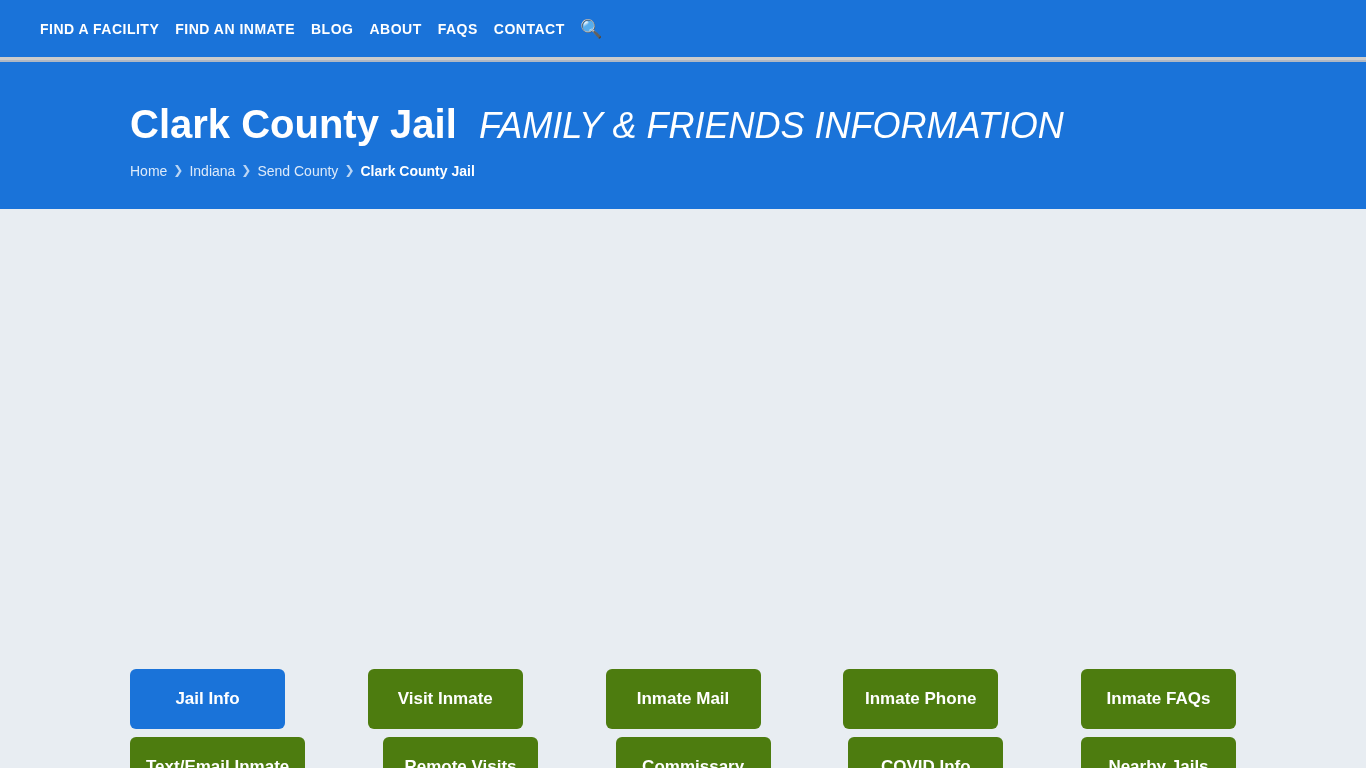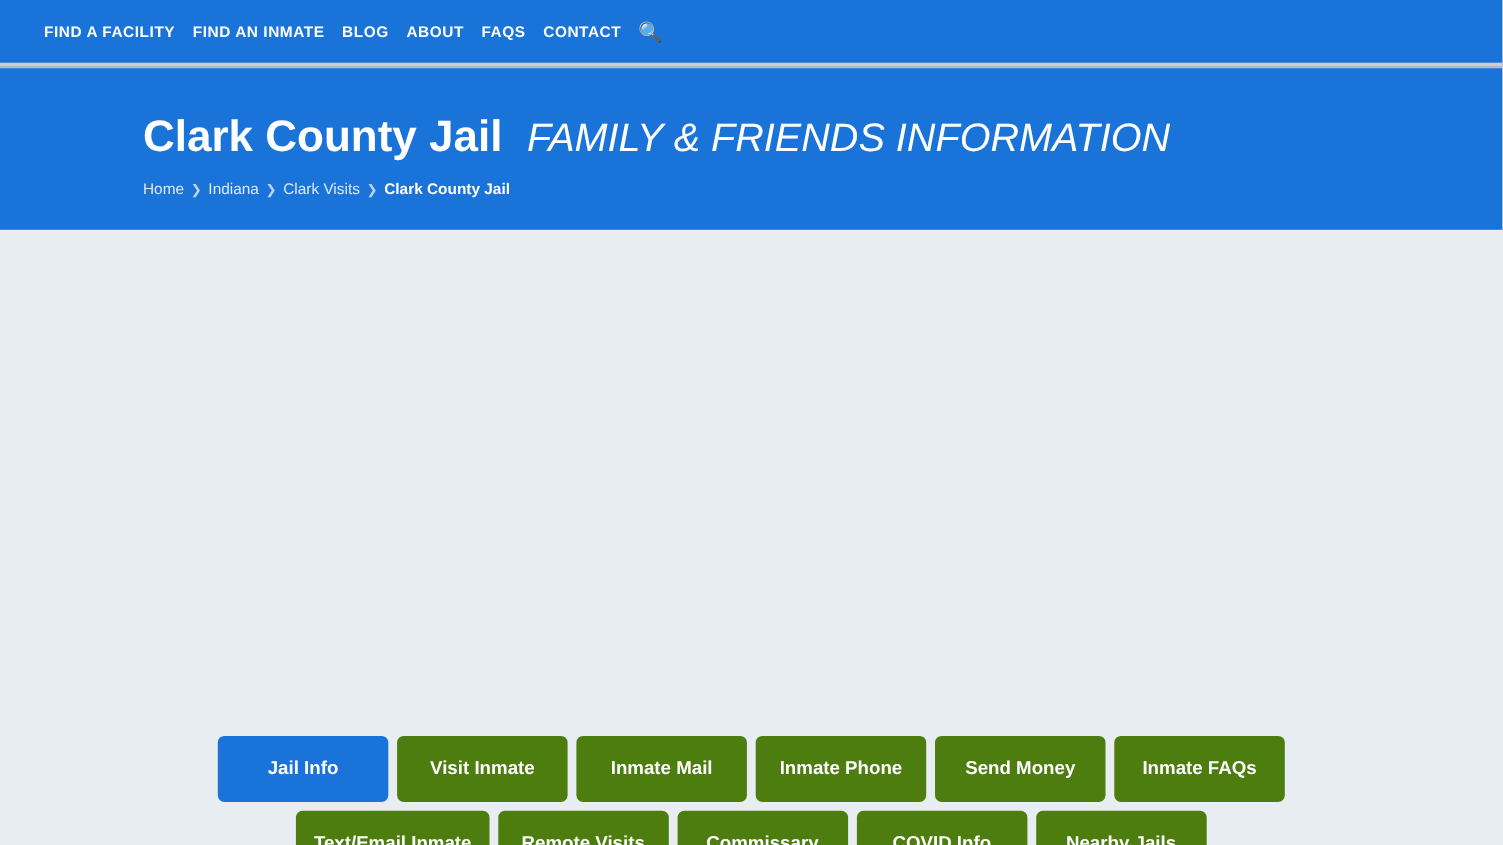--- a/index.html
+++ b/index.html
@@ -75,21 +75,21 @@
     }
 
     .hero-title .subtitle {
       font-style: italic;
       font-weight: 400;
       font-size: 36px;
     }
 
     .breadcrumb {
       display: flex;
-      align-items: flex-end;
+      align-items: flex-start;
       gap: 6px;
       font-size: 14px;
       color: rgba(255,255,255,0.85);
     }
 
     .breadcrumb a {
       color: rgba(255,255,255,0.85);
       text-decoration: none;
       cursor: pointer;
     }
@@ -114,21 +114,21 @@
     
     .buttons-section {
       padding: 0 130px 40px 130px;
       background-color: #e8edf2;
     }
 
     .buttons-row {
       display: flex;
       gap: 8px;
       margin-bottom: 8px;
-      justify-content: center;
+      justify-content: space-between;
     }
 
     .btn-jail {
       padding: 20px 16px;
       border: none;
       border-radius: 6px;
       font-size: 17px;
       font-weight: 600;
       color: white;
       cursor: pointer;
@@ -167,36 +167,35 @@
 <div class="hero">
   <h1 class="hero-title">
     <span>Clark County Jail</span>
     &nbsp;<span class="subtitle">FAMILY &amp; FRIENDS INFORMATION</span>
   </h1>
   <nav class="breadcrumb">
     <a>Home</a>
     <span class="chevron">❯</span>
     <a>Indiana</a>
     <span class="chevron">❯</span>
-    <a>Clark Visits</a>
+    <a>Send County</a>
     <span class="chevron">❯</span>
     <span class="current">Clark County Jail</span>
   </nav>
 </div>
 
 <div class="main-content">
 </div>
 
 <div class="buttons-section">
   <div class="buttons-row">
     <button class="btn-jail active">Jail Info</button>
     <button class="btn-jail">Visit Inmate</button>
     <button class="btn-jail">Inmate Mail</button>
     <button class="btn-jail">Inmate Phone</button>
-    <button class="btn-jail">Send Money</button>
     <button class="btn-jail">Inmate FAQs</button>
   </div>
   <div class="buttons-row">
     <button class="btn-jail">Text/Email Inmate</button>
     <button class="btn-jail">Remote Visits</button>
     <button class="btn-jail">Commissary</button>
     <button class="btn-jail">COVID Info</button>
     <button class="btn-jail">Nearby Jails</button>
   </div>
 </div>

